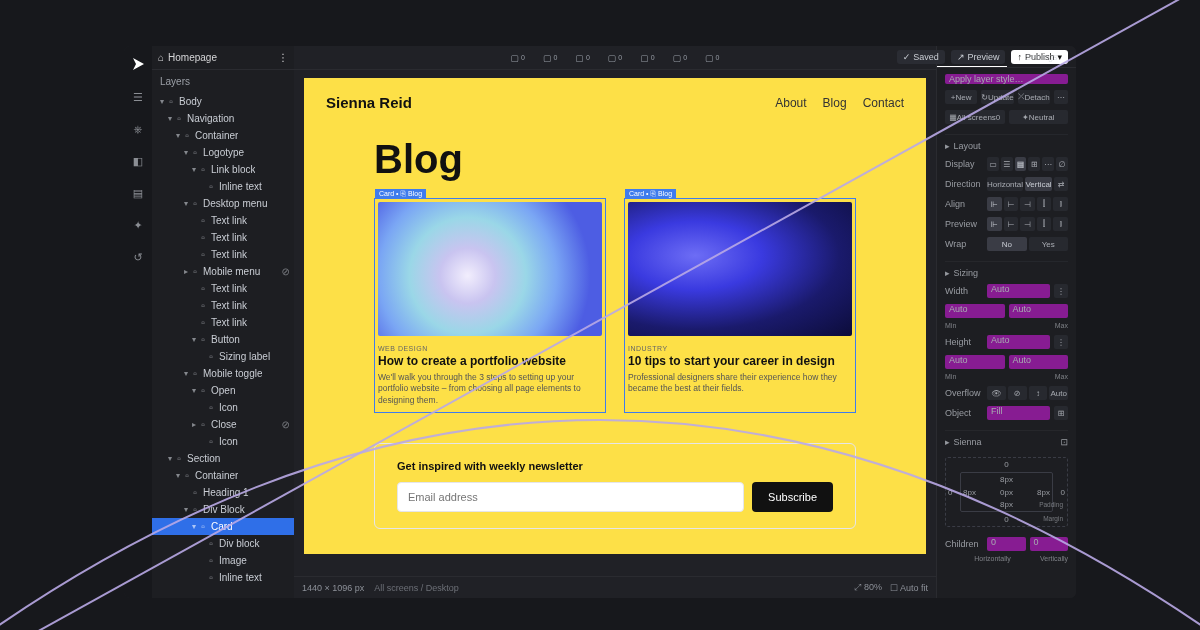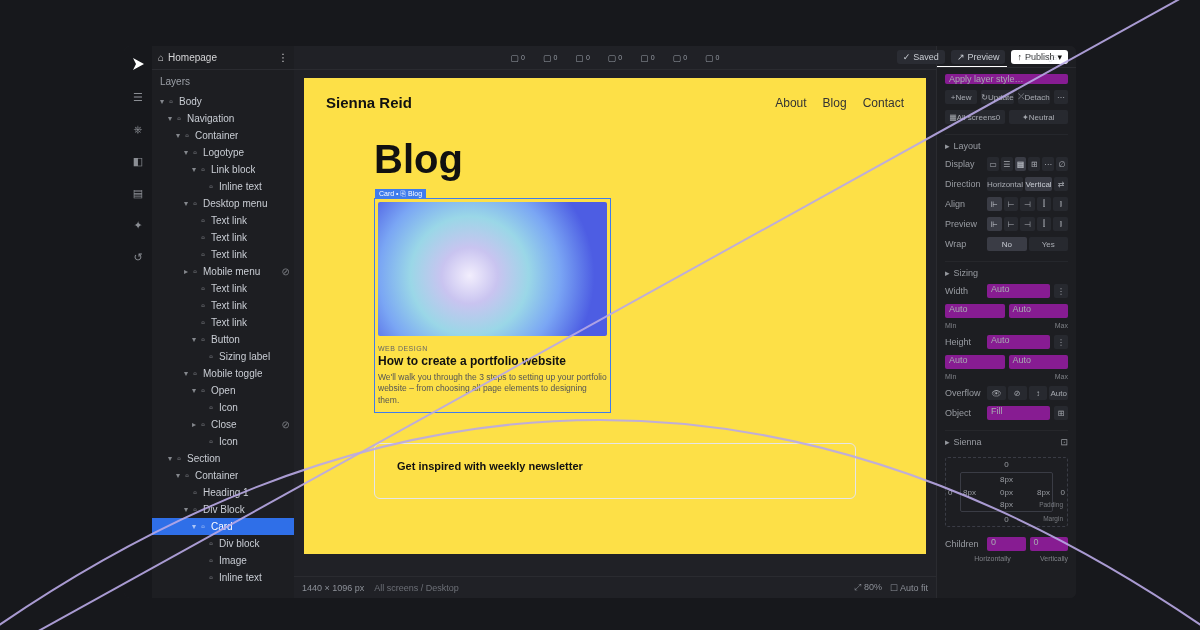--- a/index.html
+++ b/index.html
@@ -306,23 +306,34 @@
         </div>
         <div class="page-title">Blog</div>
         <div class="cards">
           <div class="card">
             <div class="badge">Card  •  ⎘ Blog</div>
             <div class="thumb a"></div>
             <div class="cat">WEB DESIGN</div>
             <div class="h">How to create a portfolio website</div>
             <div class="desc">We'll walk you through the 3 steps to setting up your portfolio website – from choosing all page elements to designing them.</div>
           </div>
+          <div class="card">
+            <div class="badge">Card  •  ⎘ Blog</div>
+            <div class="thumb b"></div>
+            <div class="cat">INDUSTRY</div>
+            <div class="h">10 tips to start your career in design</div>
+            <div class="desc">Professional designers share their experience how they became the best at their fields.</div>
+          </div>
         </div>
         <div class="newsletter">
           <div class="t">Get inspired with weekly newsletter</div>
+          <div class="subscribe">
+            <input placeholder="Email address" style="">
+            <button>Subscribe</button>
+          </div>
         </div>
       </div>
     </div>
 
     <div class="status-bar">
       <span>1440 × 1096 px</span>
       <span class="mid">All screens / Desktop</span>
       <div class="r">
         <span>⤢ <span>80%</span></span>
         <span>☐ <span>Auto fit</span></span>

